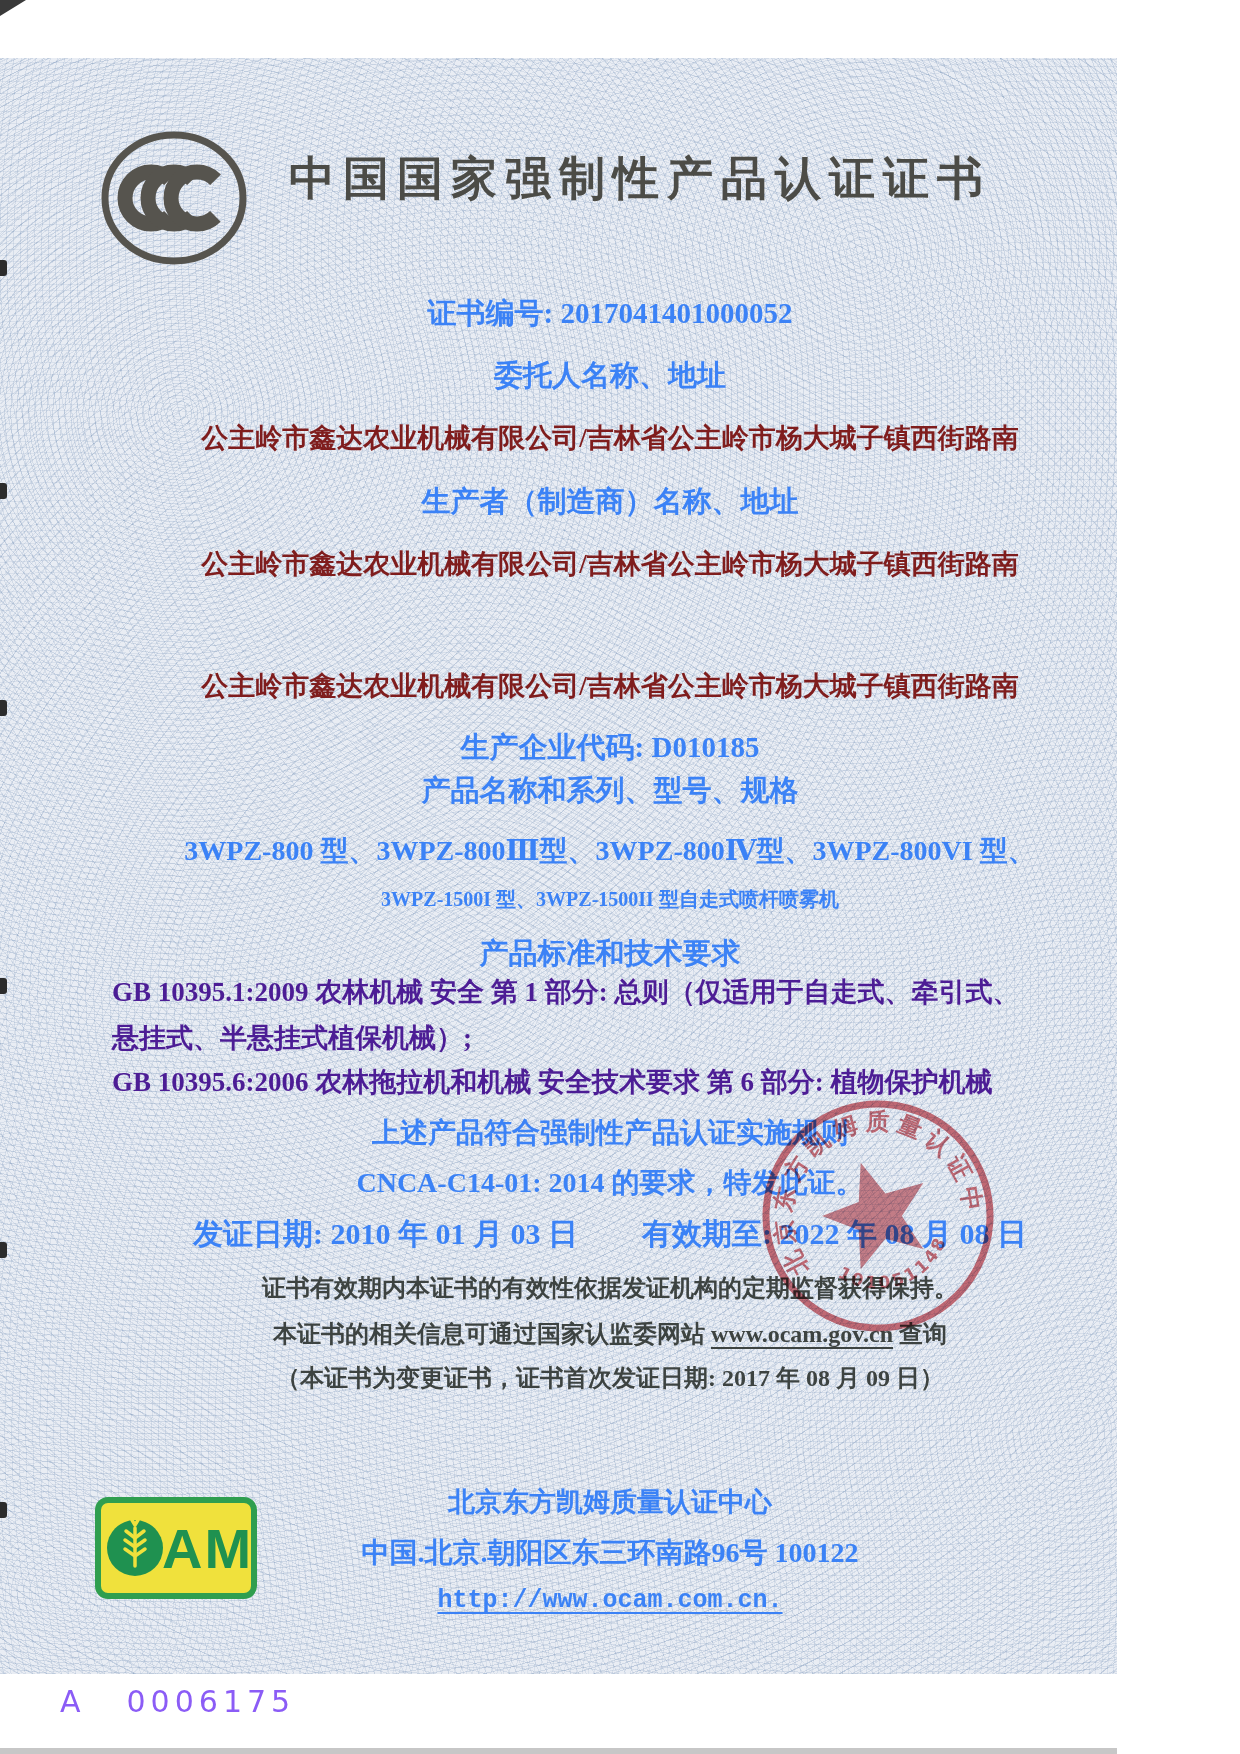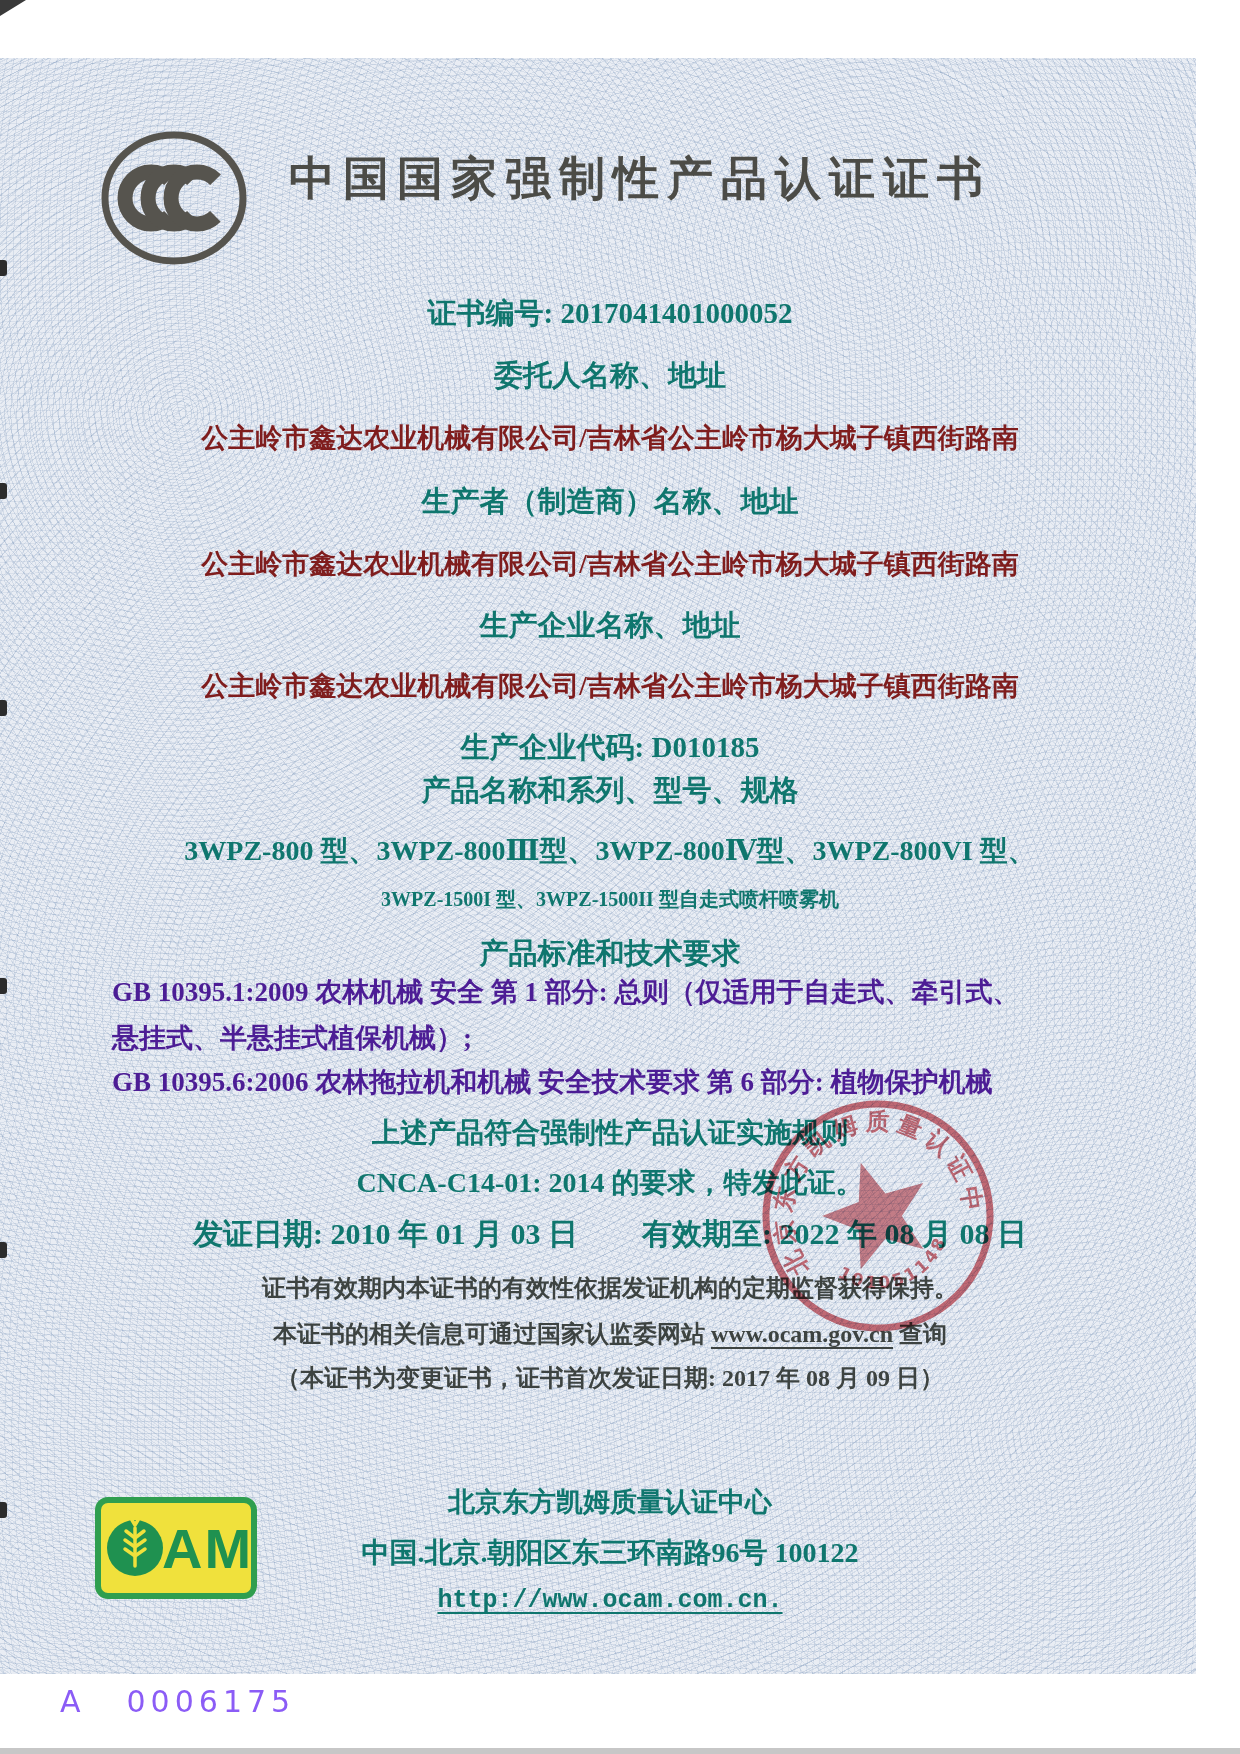--- a/index.html
+++ b/index.html
@@ -1,35 +1,35 @@
 <!DOCTYPE html>
 <html><head>
 <meta charset="utf-8">
 <style>
   * { margin:0; padding:0; box-sizing:border-box; }
   html,body { width:1240px; }
   body { font-family:"Liberation Serif","DejaVu Serif",serif; background:#ffffff; }
 
   .page {
-    position:relative; width:1240px; height:1754px; background:#ffffff; overflow:hidden;
+    position:relative; width:1117px; height:1754px; background:#ffffff; overflow:hidden;
   }
 
   
   .texture {
     position:absolute; left:0; top:58px; width:1196px; height:1616px;
     background-color:#e9edf4;
     background-image:
       repeating-radial-gradient(circle at 15% 22%, rgba(98,130,172,0.20) 0 1px, transparent 1px 6px),
       repeating-radial-gradient(circle at 72% 12%, rgba(98,130,172,0.16) 0 1px, transparent 1px 7px),
       repeating-radial-gradient(circle at 40% 58%, rgba(98,130,172,0.15) 0 1px, transparent 1px 8px),
       repeating-radial-gradient(circle at 90% 85%, rgba(98,130,172,0.14) 0 1px, transparent 1px 7px),
       repeating-radial-gradient(circle at 5% 95%,  rgba(98,130,172,0.12) 0 1px, transparent 1px 6px);
   }
 
-  .line { position:absolute; left:20px; width:1180px; text-align:center; color:#0f766e; }
+  .line { position:absolute; left:20px; width:1180px; text-align:center; color:#3b82f6; }
 
   .title {
     position:absolute; left:250px; top:148px; width:780px; text-align:center;
     font-family:"Liberation Sans","DejaVu Sans",sans-serif;
     font-size:46px; font-weight:bold; letter-spacing:8px; color:#4c4c47;
   }
 
   .certno    { top:294px; font-size:29px; font-weight:600; }
   .sec-label { font-size:29px; font-weight:bold; }
   .sec-value { font-size:27px; font-weight:bold; color:#7f1d1d; }
@@ -114,21 +114,20 @@
   <div class="title">中国国家强制性产品认证证书</div>
 
   <div class="line certno">证书编号: 2017041401000052</div>
 
   <div class="line sec-label lbl-applicant">委托人名称、地址</div>
   <div class="line sec-value val-applicant">公主岭市鑫达农业机械有限公司/吉林省公主岭市杨大城子镇西街路南</div>
 
   <div class="line sec-label lbl-manufacturer">生产者（制造商）名称、地址</div>
   <div class="line sec-value val-manufacturer">公主岭市鑫达农业机械有限公司/吉林省公主岭市杨大城子镇西街路南</div>
 
-  <div class="line sec-label lbl-factory">生产企业名称、地址</div>
   <div class="line sec-value val-factory">公主岭市鑫达农业机械有限公司/吉林省公主岭市杨大城子镇西街路南</div>
 
   <div class="line factory-code">生产企业代码: D010185</div>
 
   <div class="line sec-label lbl-product">产品名称和系列、型号、规格</div>
   <div class="line product-1">3WPZ-800 型、3WPZ-800Ⅲ型、3WPZ-800Ⅳ型、3WPZ-800VI 型、</div>
   <div class="line product-2">3WPZ-1500I 型、3WPZ-1500II 型自走式喷杆喷雾机</div>
 
   <div class="line sec-label lbl-standard">产品标准和技术要求</div>
   <div class="gb-line gb-1">GB 10395.1:2009 农林机械 安全 第 1 部分: 总则（仅适用于自走式、牵引式、</div>

